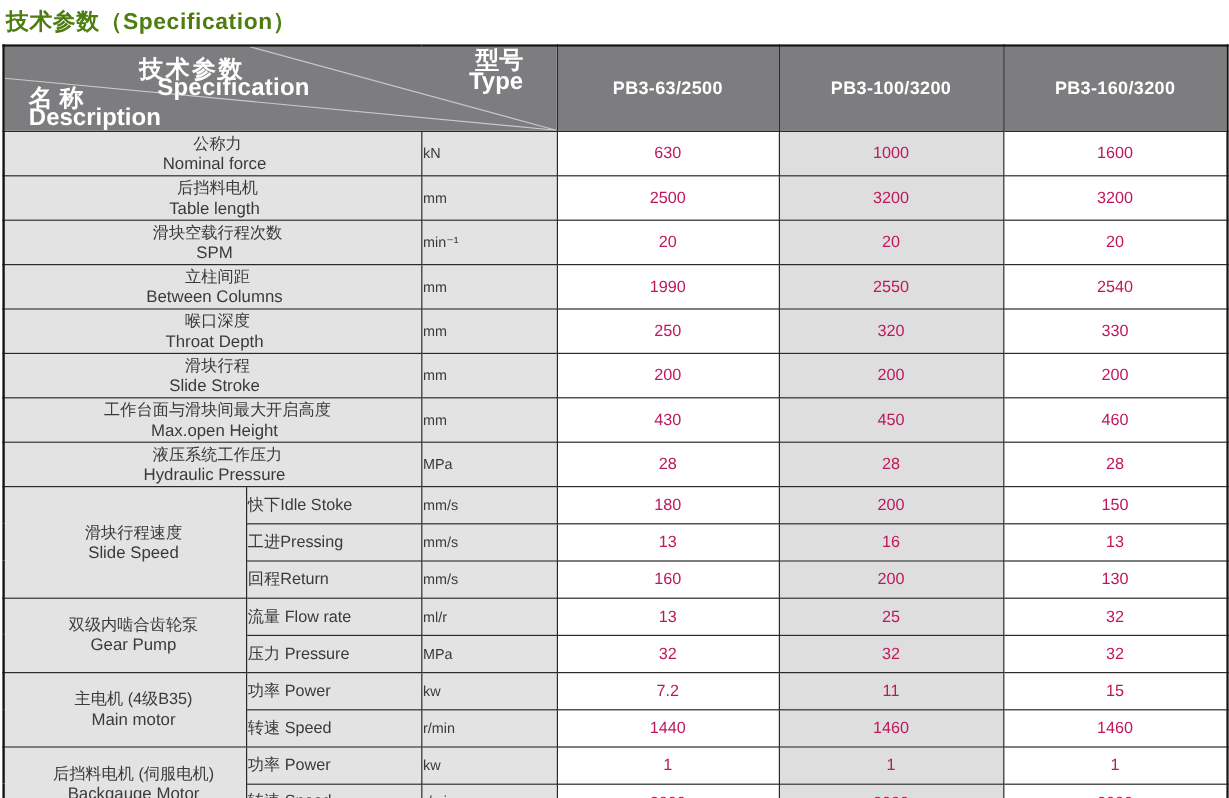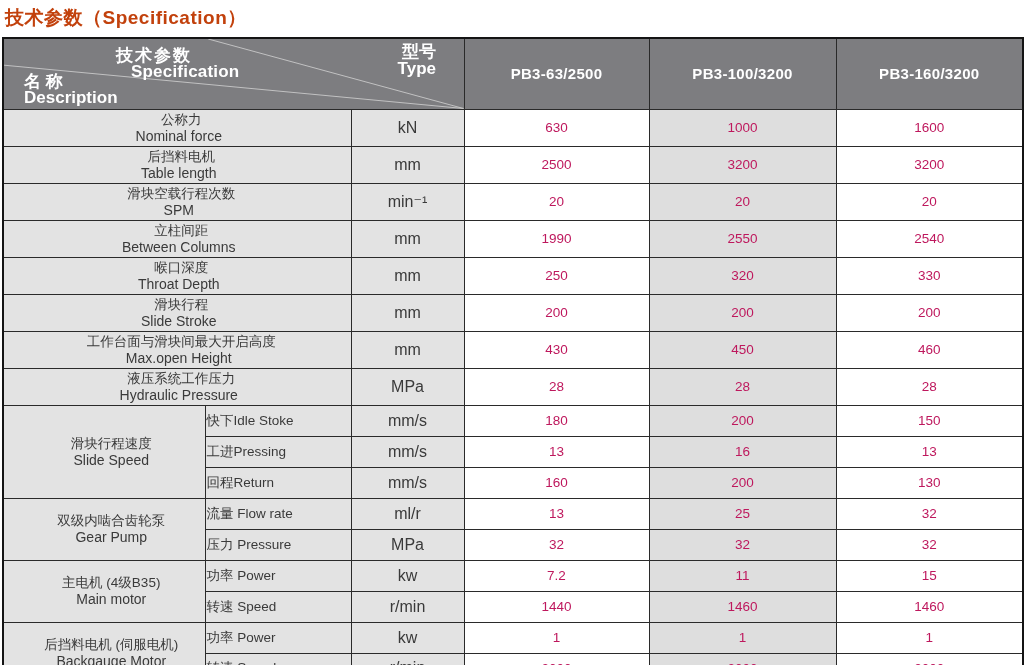--- a/index.html
+++ b/index.html
@@ -13,52 +13,52 @@
     --diag:#c9c9c9;
   }
   *{box-sizing:border-box;}
   html,body{margin:0;padding:0;background:#fff;}
   body{
     font-family:"Liberation Sans","DejaVu Sans",sans-serif;
     width:1024px;height:665px;overflow:hidden;color:var(--text);
   }
   .page{padding:2px;}
   .title{
-    font-size:19px;font-weight:bold;color:#c2410c;
+    font-size:19px;font-weight:bold;color:#4d7c0f;
     padding:3px 0 6px 3px;letter-spacing:0.5px;
   }
   table.spec{
     border-collapse:collapse;table-layout:fixed;width:1020px;
     border:2px solid #141414;
   }
   td,th{border:1px solid var(--grid);overflow:hidden;}
   tr.head-row{height:71px;}
   tr.main-row{height:35px;}
   tr.sub-row{height:31px;}
   th.corner,th.model{
     background:var(--header-bg);color:var(--header-text);
     font-weight:bold;padding:0;
   }
   th.model{font-size:15px;text-align:center;letter-spacing:0.3px;}
-  th.corner{position:relative;text-align:left;font-size:17px;}
+  th.corner{position:relative;text-align:left;font-size:20px;}
   th.corner .diag{position:absolute;left:0;top:0;width:100%;height:100%;display:block;}
   th.corner .c-spec-zh{position:absolute;left:112px;top:5px;letter-spacing:2px;}
   th.corner .c-spec-en{position:absolute;left:127px;top:23px;letter-spacing:0.2px;}
   th.corner .c-type{position:absolute;left:358px;top:4px;width:74px;text-align:right;line-height:17px;}
   th.corner .c-name{position:absolute;left:20px;bottom:3px;line-height:16px;}
   td.label-cell{
     background:var(--label-bg);text-align:center;
     padding:2px 4px 2px 7px;line-height:16px;
   }
   td.label-cell .zh{font-size:13.5px;text-indent:5px;}
   td.label-cell .en{font-size:14px;}
   td.group-cell{padding-left:18px;margin-left:36px;}
   td.group-cell .zh{text-indent:0;}
   td.sub-cell{background:var(--label-bg);text-align:left;font-size:13.5px;}
-  td.unit-cell{background:var(--label-bg);text-align:center;font-size:16px;}
+  td.unit-cell{background:var(--label-bg);font-size:12px;}
   td.val-cell{background:var(--white-col-bg);text-align:center;font-size:13.5px;color:#be185d;}
   td.val-cell.mid{background:var(--mid-col-bg);}
 </style>
 </head>
 <body>
 
 <div class="page">
   <div class="title">技术参数（Specification）</div>
 
   <table class="spec">

